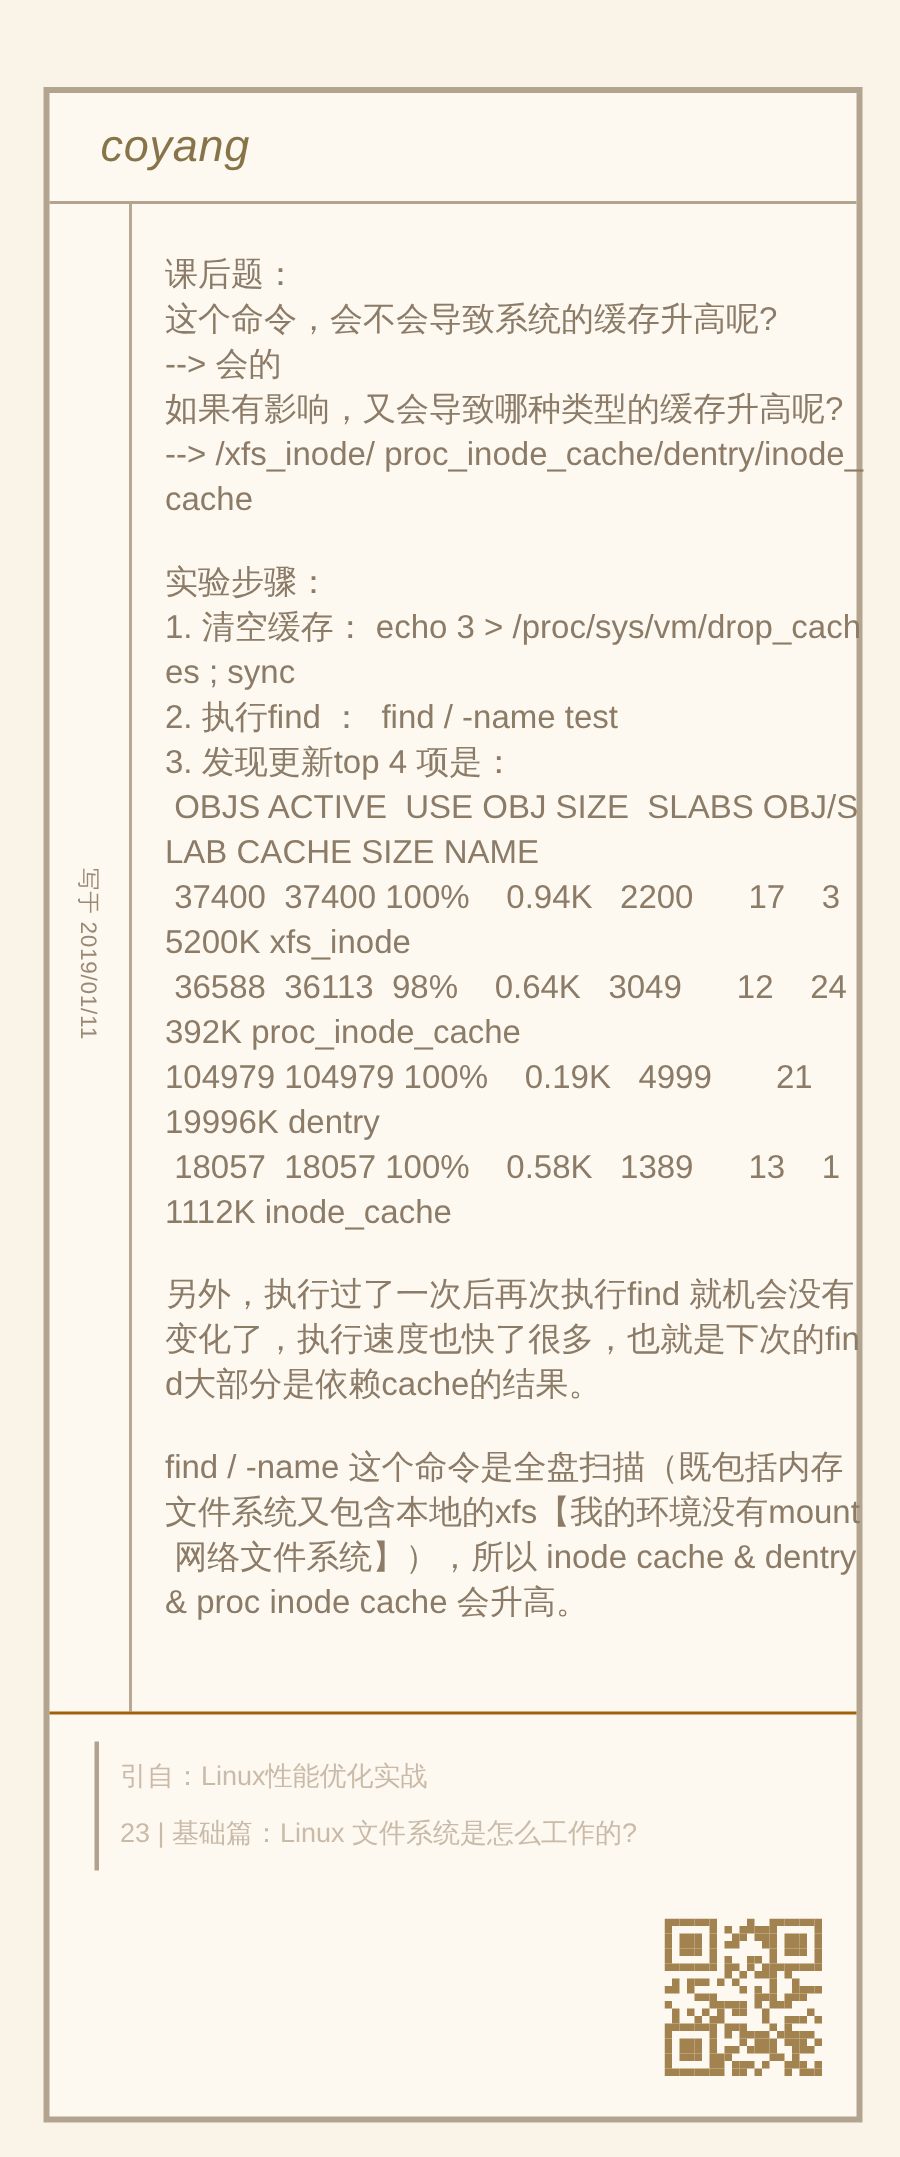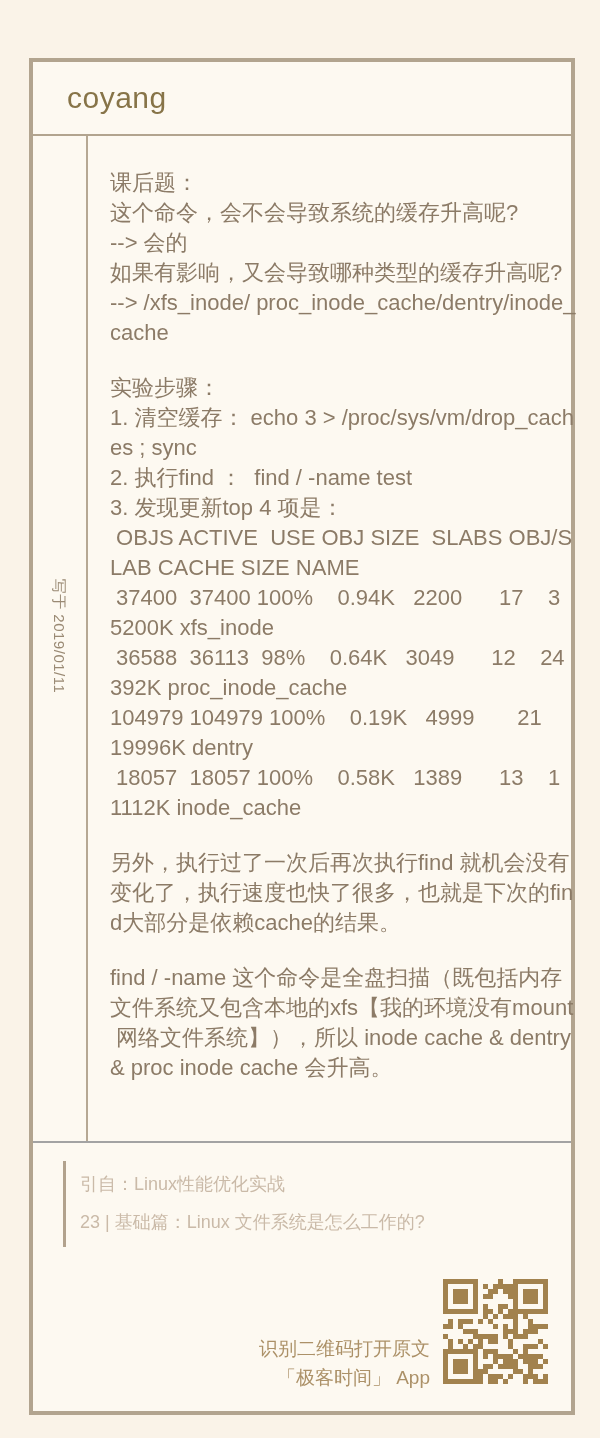--- a/index.html
+++ b/index.html
@@ -15,20 +15,21 @@
     width: 546px; height: 1357px;
     background: #fdf9f1;
     border: 4px solid #b2a48f;
   }
   .card-header {
     height: 74px;
     border-bottom: 2px solid #b2a48f;
     display: flex;
     align-items: center;
     padding-left: 34px;
+    font-style: italic;
   }
   .author {
     font-size: 30px;
     color: #877448;
     letter-spacing: 0.5px;
   }
   .main-row {
     display: flex;
     height: 1005px;
   }
@@ -58,21 +59,21 @@
     color: #8c7b67;
   }
   .para {
     white-space: pre;
     font-size: 22px;
     line-height: 30px;
     margin-bottom: 25px;
   }
   .card-footer {
     height: 266px;
-    border-top: 2px solid #a3a3a3;
+    border-top: 2px solid #a16207;
     position: relative;
   }
   .citation {
     position: absolute;
     left: 30px; top: 18px;
     border-left: 3px solid #b2a28d;
     padding: 4px 0 6px 14px;
     font-size: 18px;
     line-height: 38px;
     color: #cabaa8;
@@ -140,24 +141,20 @@
 &amp; proc inode cache 会升高。</div>
     </div>
   </div>
 
   <div class="card-footer">
     <div class="citation">
       <span class="citation-line">引自：Linux性能优化实战</span>
       <span class="citation-line">23 | 基础篇：Linux 文件系统是怎么工作的?</span>
     </div>
 
-    <div class="qr-caption">
-      <span>识别二维码打开原文</span>
-      <span>「极客时间」 App</span>
-    </div>
 
     <div class="qr-box"><svg width="105" height="105" viewBox="0 0 105 105" fill="#a2824e" xmlns="http://www.w3.org/2000/svg">
           <rect x="0" y="0" width="5" height="5"></rect>
           <rect x="5" y="0" width="5" height="5"></rect>
           <rect x="10" y="0" width="5" height="5"></rect>
           <rect x="15" y="0" width="5" height="5"></rect>
           <rect x="20" y="0" width="5" height="5"></rect>
           <rect x="25" y="0" width="5" height="5"></rect>
           <rect x="30" y="0" width="5" height="5"></rect>
           <rect x="55" y="0" width="5" height="5"></rect>

